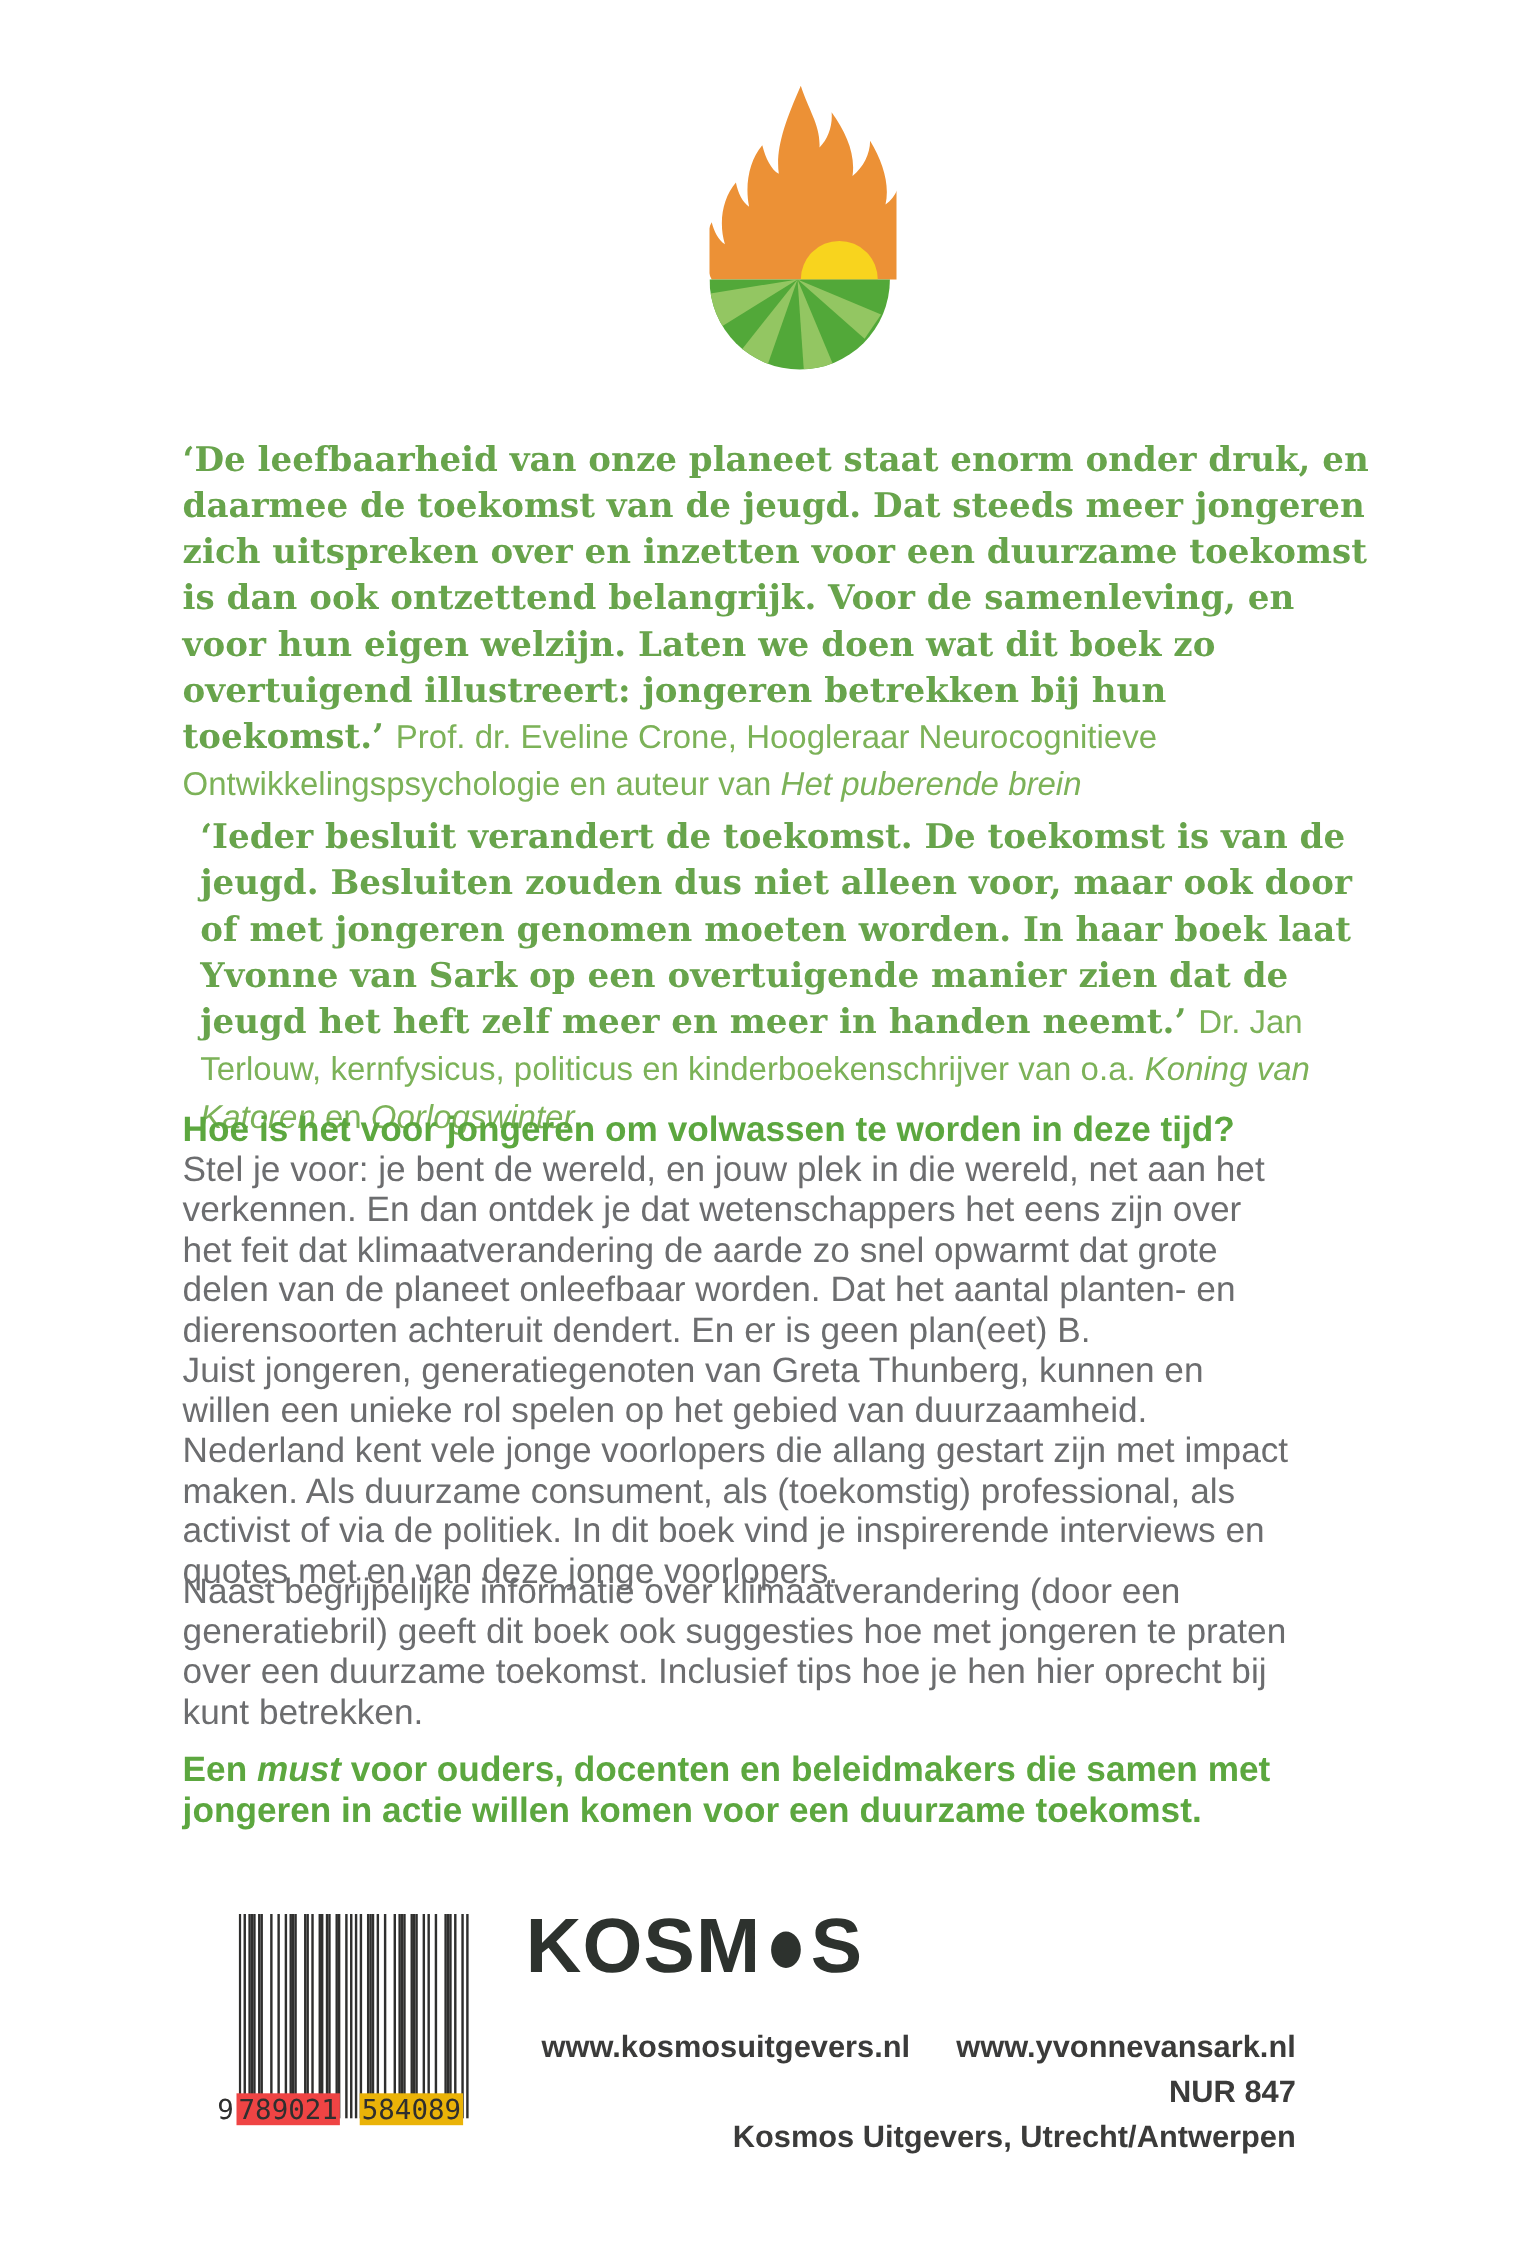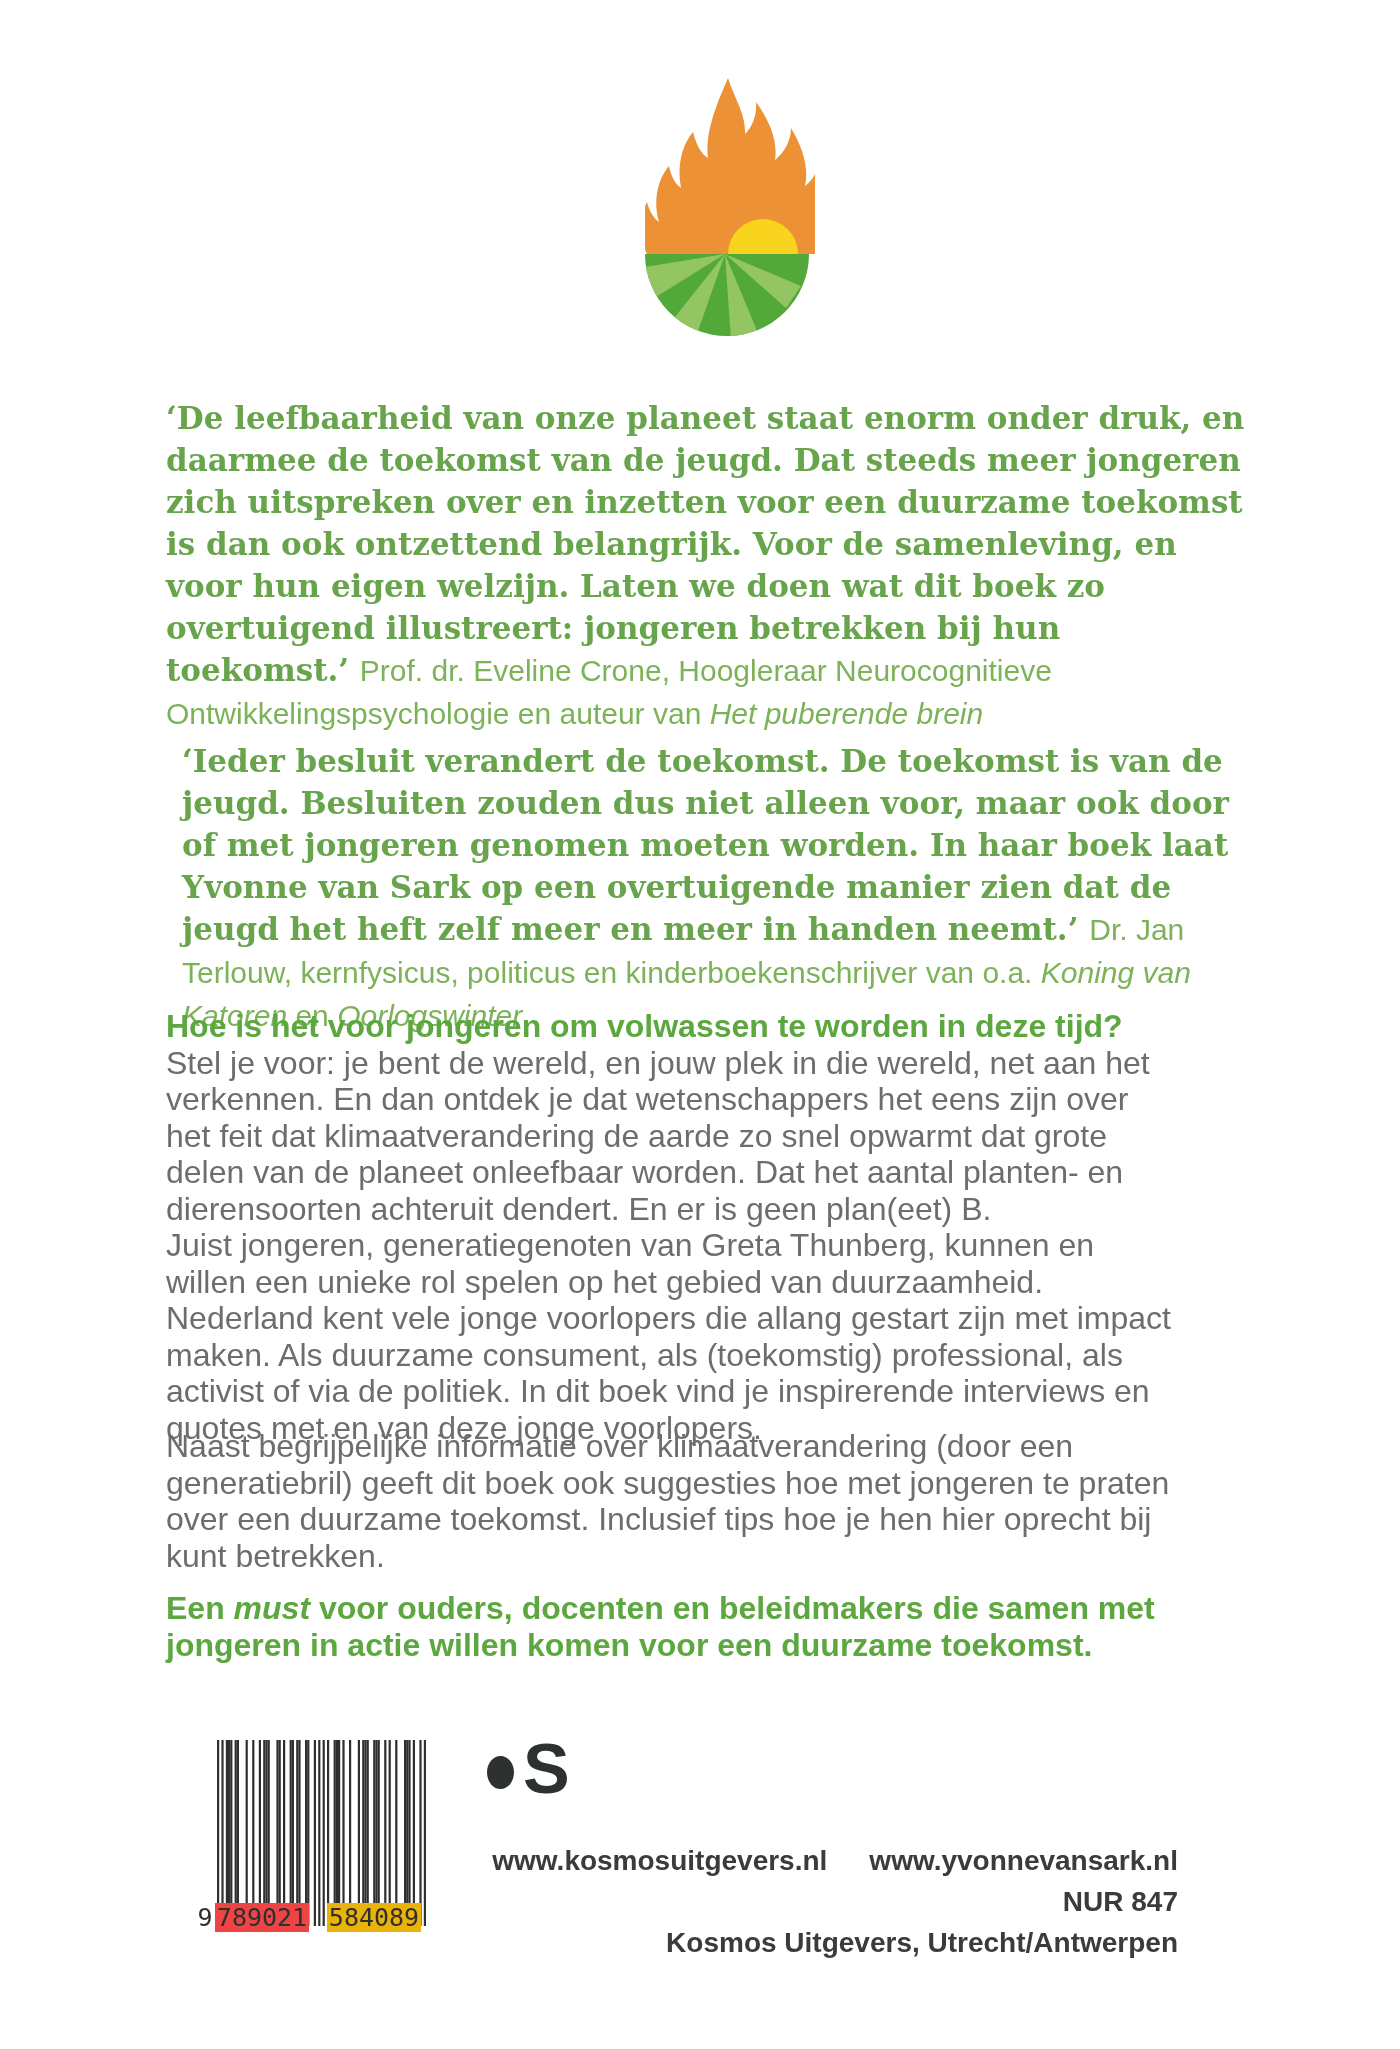--- a/index.html
+++ b/index.html
@@ -156,20 +156,21 @@
         <rect x="202.4" y="0" width="2.2" height="186" fill="#2F2F2E"></rect>
         <rect x="206.8" y="0" width="2.2" height="186" fill="#2F2F2E"></rect>
       </svg>
     <span class="bc-digit bc-lead">9</span>
     <span class="bc-digit bc-g1">789021</span>
     <span class="bc-digit bc-g2">584089</span>
   </div>
 
   <div class="pubinfo">
     <div class="kosmos">
+      <span>KOSM</span>
       <span class="dot"></span>
       <span>S</span>
     </div>
     <div class="publines">
       <div class="urlrow">
         <span>www.kosmosuitgevers.nl</span><span class="url-gap"></span><span>www.yvonnevansark.nl</span>
       </div>
       <div>NUR 847</div>
       <div>Kosmos Uitgevers, Utrecht/Antwerpen</div>
     </div>

